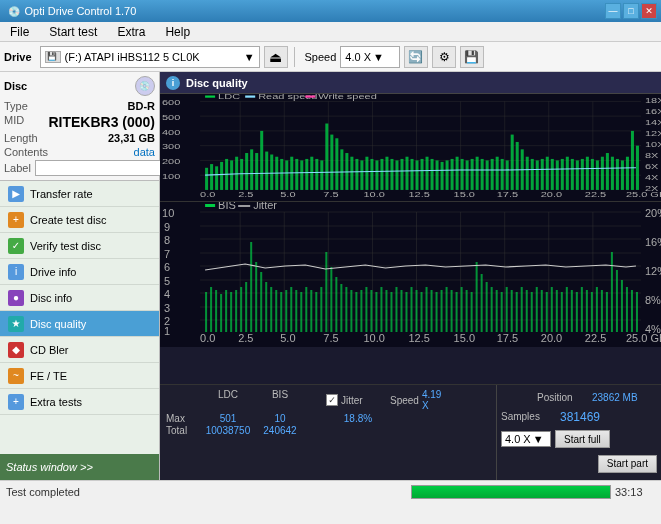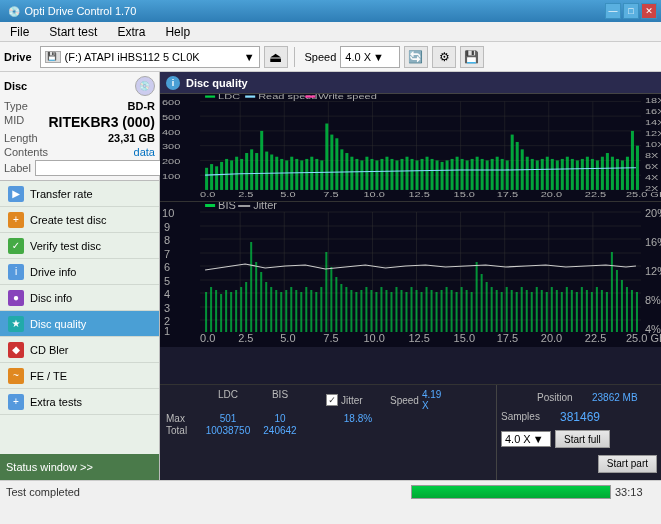--- a/index.html
+++ b/index.html
@@ -135,20 +135,21 @@
     .nav-item-icon.teal { background: #22aaaa; color: white; }
     .nav-item-icon.red { background: #cc3333; color: white; }
 
     
     .status-bar-side {
       height: 26px;
       background: #4a7a4a;
       display: flex; align-items: center; padding: 0 6px;
       color: white; cursor: pointer;
       justify-content: space-between;
+      font-style: italic;
     }
 
     
     .content-area {
       flex: 1;
       display: flex;
       flex-direction: column;
       background: #1a1a2e;
       overflow: hidden;
     }

